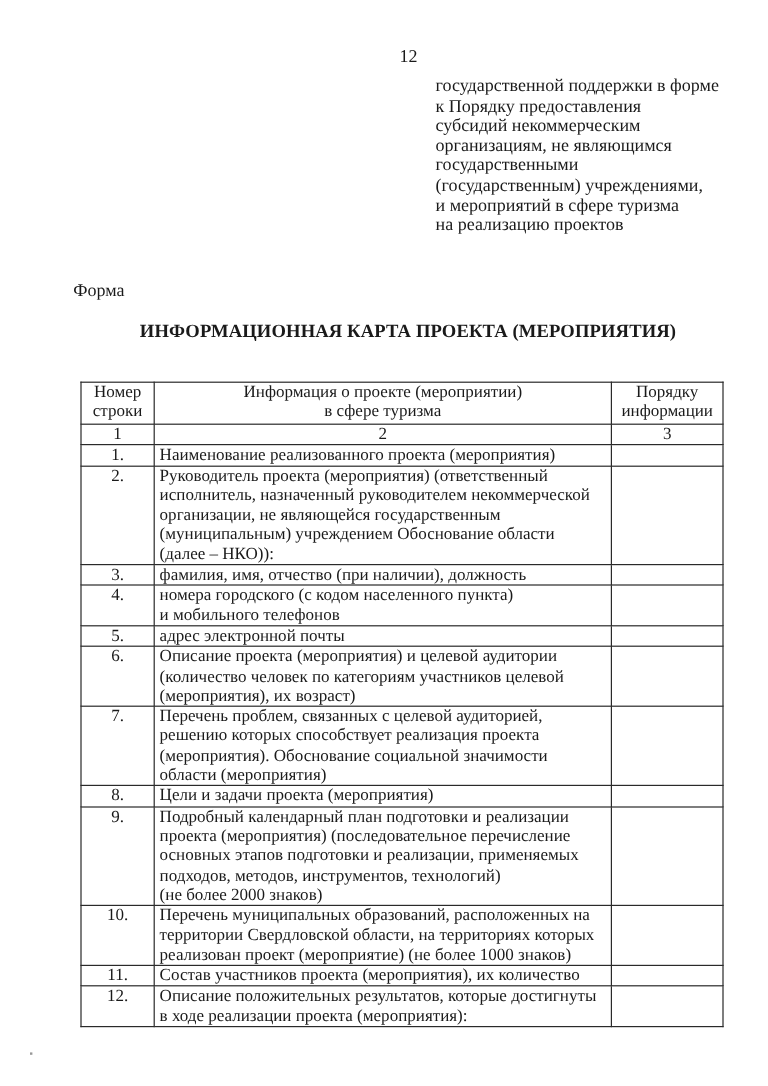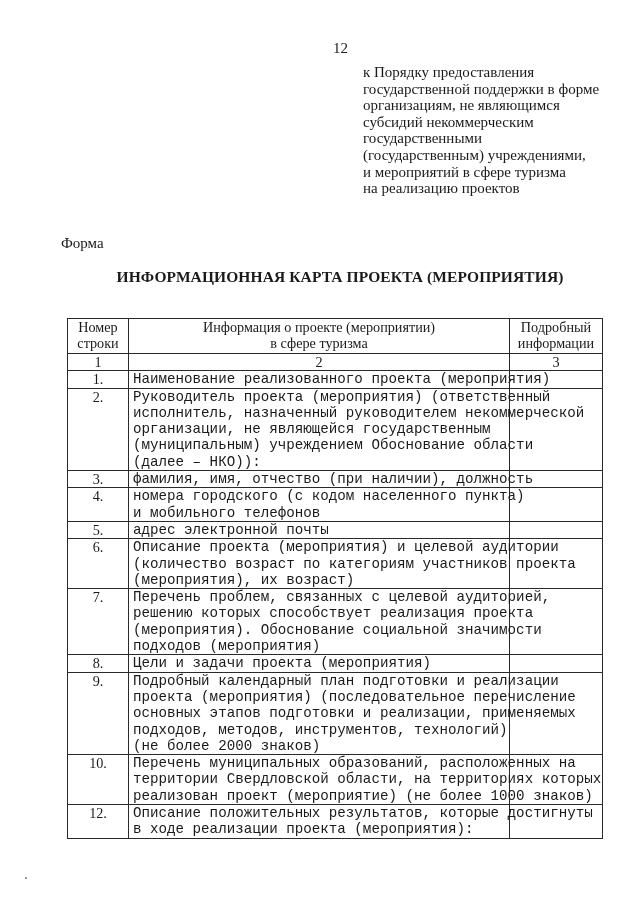--- a/index.html
+++ b/index.html
@@ -32,37 +32,37 @@
   }
   table.info-card td, table.info-card th {
     border: 1.3px solid #2a2a2a; padding: 0 4px; vertical-align: top; font-weight: normal;
   }
   col.c1 { width: 61px; }
   col.c2 { width: 381px; }
   col.c3 { width: 93px; }
   th.hdr { text-align: center; vertical-align: middle; padding: 1px 2px; }
   td.num { text-align: center; }
   td.idx { text-align: center; }
-  td.text { padding-left: 5px; padding-right: 3px; font-family: Liberation Mono, monospace; }
+  td.text { padding-left: 5px; padding-right: 3px; }
   td.text span { display: block; white-space: nowrap; }
   th.hdr span { display: block; white-space: nowrap; }
   .dot {
     position: absolute; left: 25px; top: 877px; width: 2px; height: 2px; background: #999;
   }
 </style>
 </head>
 <body>
 
 <div class="page-number">12</div>
 
 <div class="appendix">
+  <div>государственной поддержки в форме</div>
   <div>к Порядку предоставления</div>
-  <div>государственной поддержки в форме</div>
+  <div>субсидий некоммерческим</div>
   <div>организациям, не являющимся</div>
-  <div>субсидий некоммерческим</div>
   <div>государственными</div>
   <div>(государственным) учреждениями,</div>
   <div>и мероприятий в сфере туризма</div>
   <div>на реализацию проектов</div>
 </div>
 
 <div class="form-label">Форма</div>
 
 <div class="doc-title">ИНФОРМАЦИОННАЯ КАРТА ПРОЕКТА (МЕРОПРИЯТИЯ)</div>
 
@@ -76,21 +76,21 @@
     <tr style="height:35px">
       <th class="hdr">
         <span>Номер</span>
         <span>строки</span>
       </th>
       <th class="hdr">
         <span>Информация о проекте (мероприятии)</span>
         <span>в сфере туризма</span>
       </th>
       <th class="hdr">
-        <span>Подробный</span>
+        <span>Порядку</span>
         <span>информации</span>
       </th>
     </tr>
     <tr>
       <td class="idx">1</td>
       <td class="idx">2</td>
       <td class="idx">3</td>
     </tr>
   </thead>
   <tbody>
@@ -131,32 +131,32 @@
       <td class="num">5.</td>
       <td class="text">
         <span>адрес электронной почты</span>
       </td>
       <td></td>
     </tr>
     <tr>
       <td class="num">6.</td>
       <td class="text">
         <span>Описание проекта (мероприятия) и целевой аудитории</span>
-        <span>(количество возраст по категориям участников проекта</span>
+        <span>(количество человек по категориям участников целевой</span>
         <span>(мероприятия), их возраст)</span>
       </td>
       <td></td>
     </tr>
     <tr>
       <td class="num">7.</td>
       <td class="text">
         <span>Перечень проблем, связанных с целевой аудиторией,</span>
         <span>решению которых способствует реализация проекта</span>
         <span>(мероприятия). Обоснование социальной значимости</span>
-        <span>подходов (мероприятия)</span>
+        <span>области (мероприятия)</span>
       </td>
       <td></td>
     </tr>
     <tr>
       <td class="num">8.</td>
       <td class="text">
         <span>Цели и задачи проекта (мероприятия)</span>
       </td>
       <td></td>
     </tr>
@@ -174,20 +174,27 @@
     <tr>
       <td class="num">10.</td>
       <td class="text">
         <span>Перечень муниципальных образований, расположенных на</span>
         <span>территории Свердловской области, на территориях которых</span>
         <span>реализован проект (мероприятие) (не более 1000 знаков)</span>
       </td>
       <td></td>
     </tr>
     <tr>
+      <td class="num">11.</td>
+      <td class="text">
+        <span>Состав участников проекта (мероприятия), их количество</span>
+      </td>
+      <td></td>
+    </tr>
+    <tr>
       <td class="num">12.</td>
       <td class="text">
         <span>Описание положительных результатов, которые достигнуты</span>
         <span>в ходе реализации проекта (мероприятия):</span>
       </td>
       <td></td>
     </tr>
   </tbody>
 </table>
 

